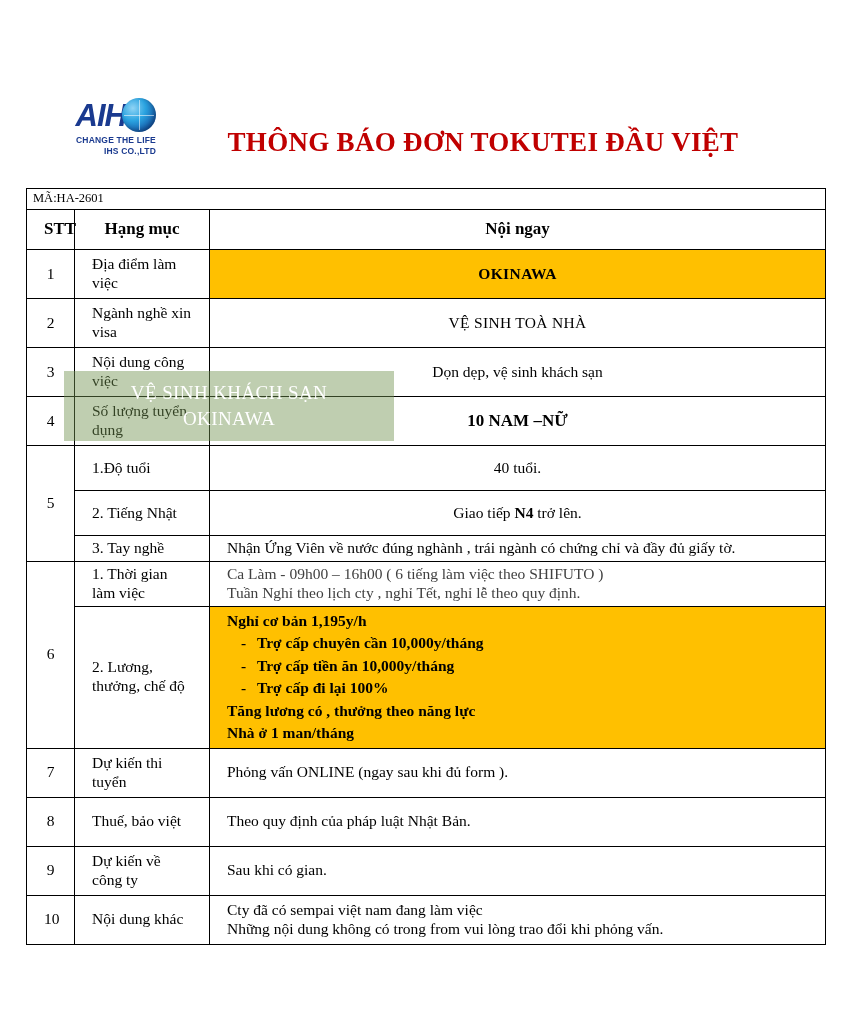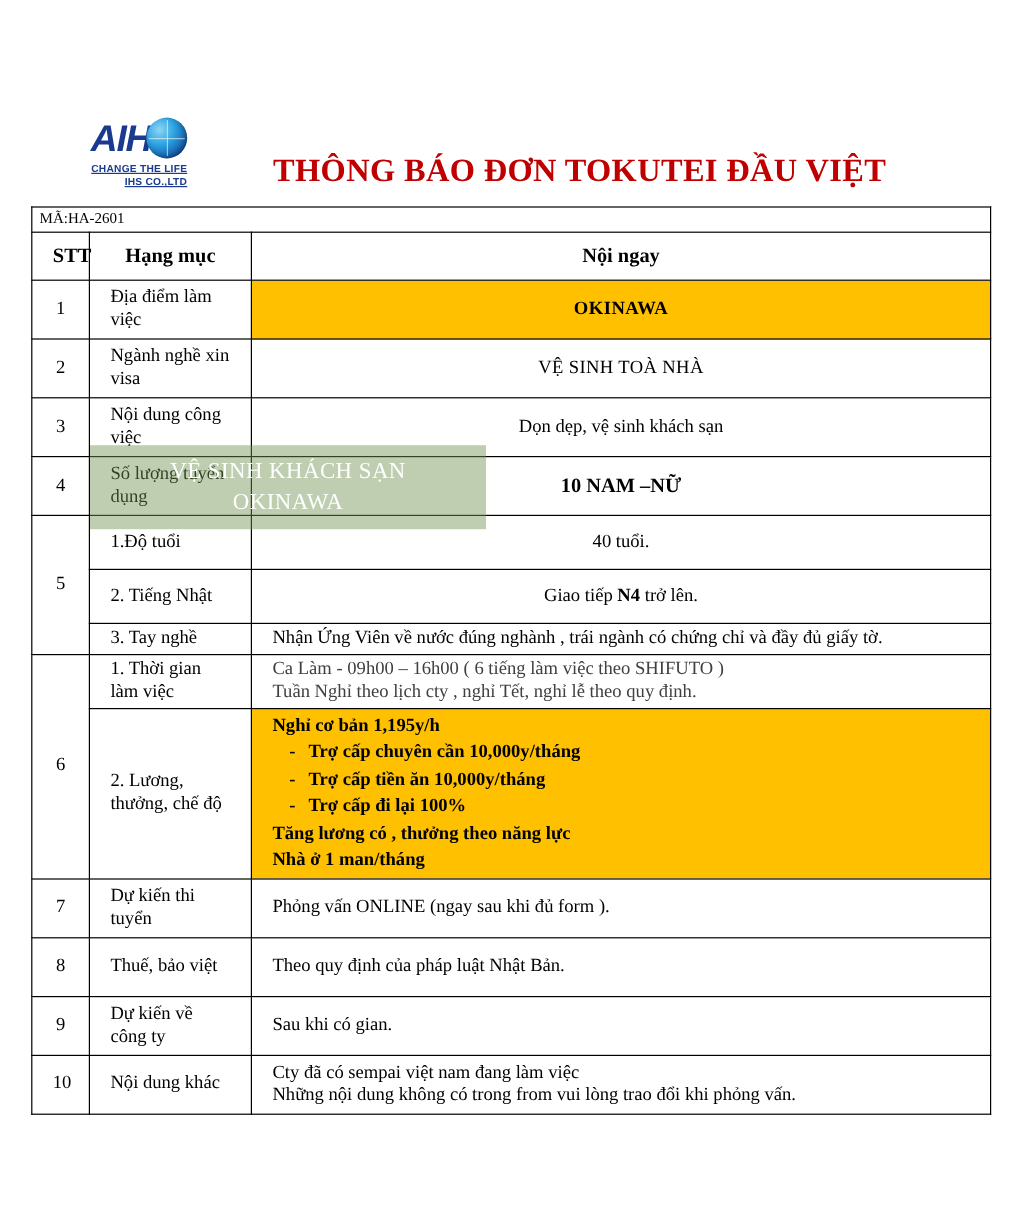--- a/index.html
+++ b/index.html
@@ -83,37 +83,36 @@
     background: rgba(255,255,255,0.55);
   }
   .logo-tagline {
     font-family: "Liberation Sans", sans-serif;
     font-size: 8.5px;
     font-weight: bold;
     color: #1a3a8f;
     letter-spacing: 0.2px;
     line-height: 1.25;
     text-align: center;
-    text-decoration: underline;
   }
   .title {
     flex: 1;
     text-align: center;
     color: #c00000;
     font-weight: bold;
     font-size: 27px;
     letter-spacing: 0.3px;
     padding-right: 16px;
     margin-top: 32px;
   }
 
   
   .doc-table {
     position: absolute;
-    top: 172px;
+    top: 188px;
     left: 26px;
     width: 800px;
     border-collapse: collapse;
     table-layout: fixed;
   }
   .doc-table td, .doc-table th {
     border: 1px solid #000;
     vertical-align: middle;
     padding: 3px 17px;
     font-size: 15.5px;
@@ -169,21 +168,21 @@
   }
   .sal-list li.dash::before {
     content: "-";
     position: absolute;
     left: 14px;
   }
 
   
   .watermark {
     position: absolute;
-    left: 75px;
+    left: 64px;
     top: 371px;
     width: 330px;
     height: 70px;
     background: rgba(112,146,80,0.45);
     display: flex;
     flex-direction: column;
     align-items: center;
     justify-content: center;
     color: #ffffff;
     font-size: 19px;

